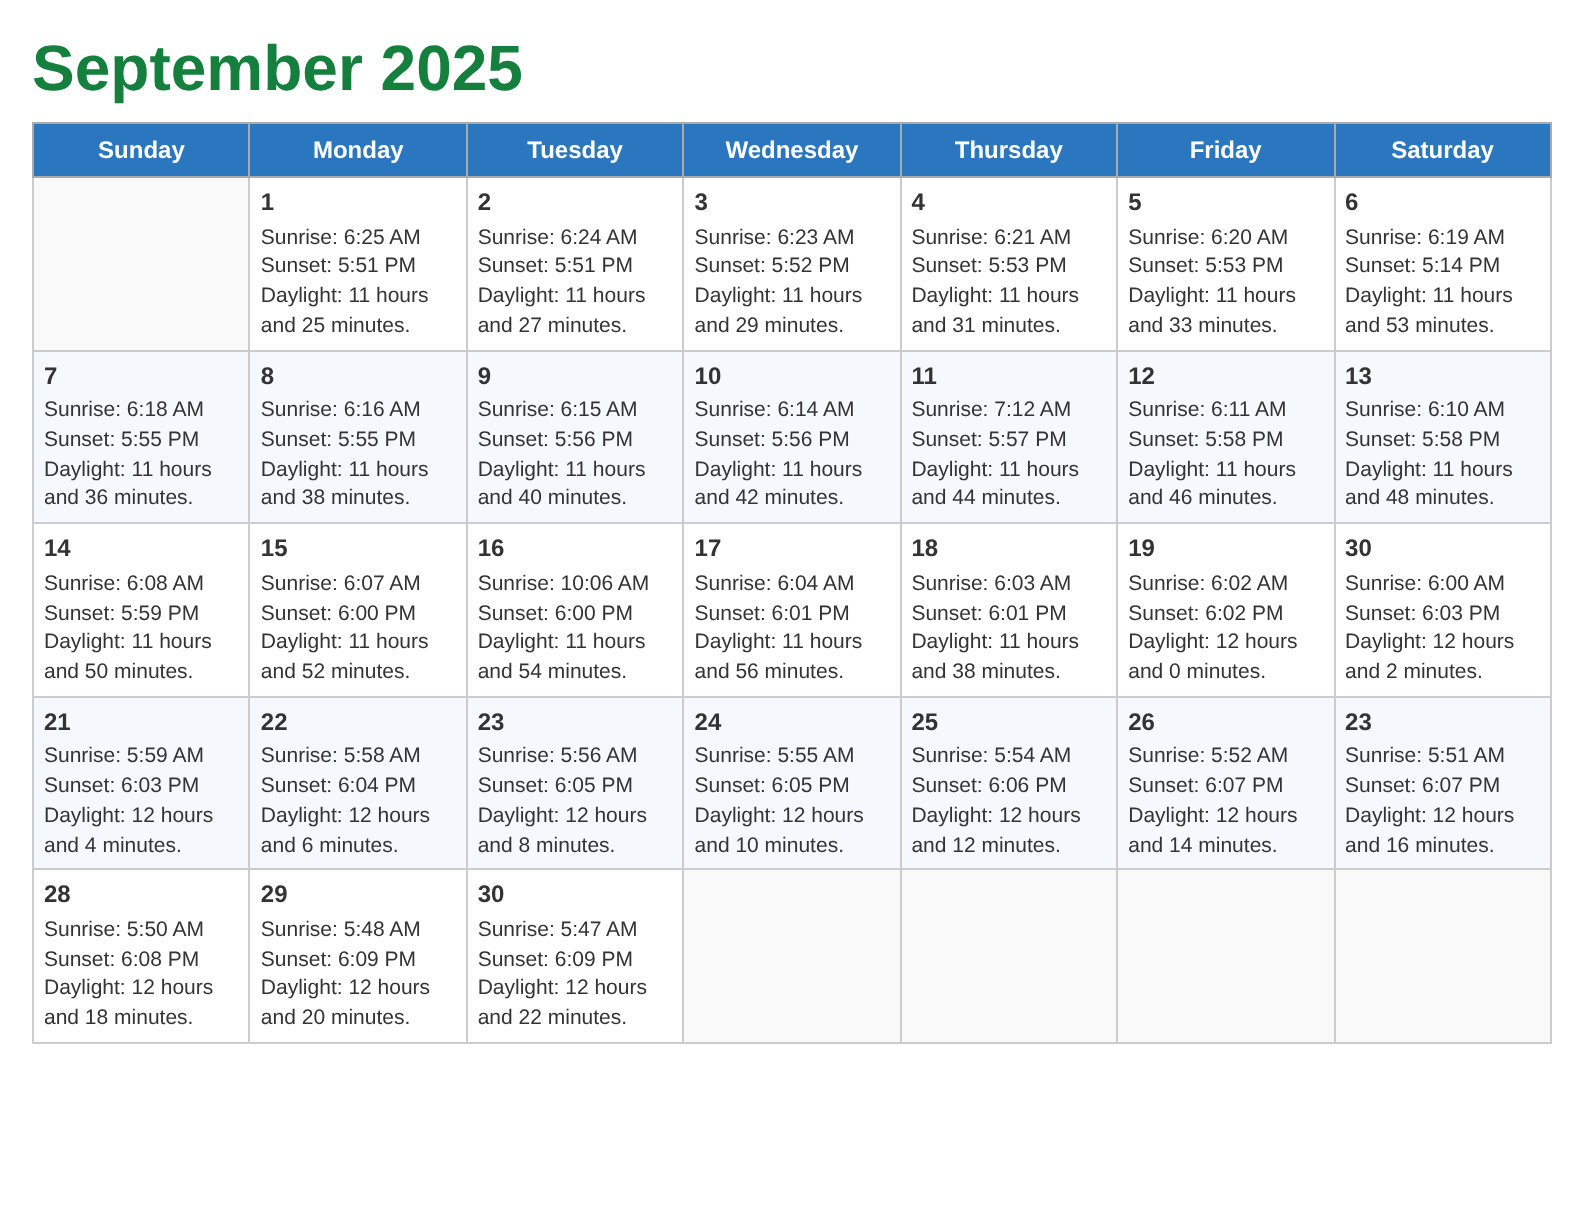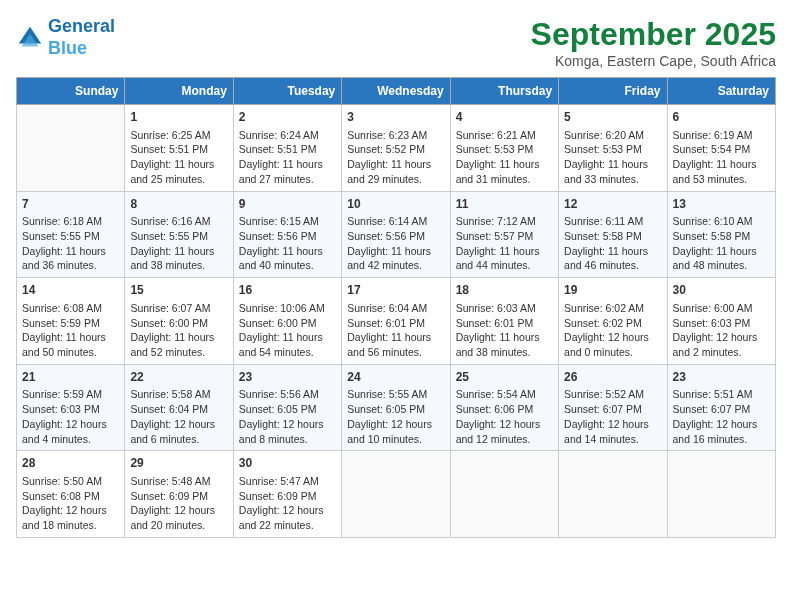--- a/index.html
+++ b/index.html
@@ -47,21 +47,21 @@
       color: #555;
     }
     table {
       width: 100%;
       border-collapse: collapse;
       font-size: 11px;
     }
     thead tr th {
       background-color: #2a76bf;
       color: #fff;
-      text-align: right;
+      text-align: center;
       padding: 6px 6px;
       font-size: 12px;
       font-weight: bold;
       border: 1px solid #aaa;
     }
     tbody tr td {
       border: 1px solid #ccc;
       vertical-align: top;
       padding: 4px 5px;
       height: 80px;
@@ -83,33 +83,22 @@
       margin-bottom: 2px;
     }
     .empty-cell {
       background-color: #f9f9f9 !important;
     }
   </style>
 </head>
 <body>
 
 <div class="header">
-  <div class="logo">
-    <svg class="logo-icon" viewBox="0 0 40 40" xmlns="http://www.w3.org/2000/svg">
-      <polygon points="20,4 36,28 4,28" fill="#1a6fad"></polygon>
-      <polygon points="20,14 32,32 8,32" fill="#4aa8e0" opacity="0.7"></polygon>
-    </svg>
-    <div class="logo-text">
-      <div><span>General</span></div>
-      <div><span style="color:#4aa8e0">Blue</span></div>
-    </div>
-  </div>
   <div class="title-block">
     <div class="month-title">September 2025</div>
-    <div class="location">Komga, Eastern Cape, South Africa</div>
   </div>
 </div>
 
 <table>
   <thead>
     <tr>
     <th>Sunday</th>
         <th>Monday</th>
         <th>Tuesday</th>
         <th>Wednesday</th>
@@ -152,21 +141,21 @@
         <td>
           <span class="day-number">5</span>
           <div>Sunrise: 6:20 AM</div>
           <div>Sunset: 5:53 PM</div>
           <div>Daylight: 11 hours</div>
           <div>and 33 minutes.</div>
         </td>
         <td>
           <span class="day-number">6</span>
           <div>Sunrise: 6:19 AM</div>
-          <div>Sunset: 5:54 PM</div>
+          <div>Sunset: 5:14 PM</div>
           <div>Daylight: 11 hours</div>
           <div>and 53 minutes.</div>
         </td>
       </tr>
       <tr>
         <td>
           <span class="day-number">7</span>
           <div>Sunrise: 6:18 AM</div>
           <div>Sunset: 5:55 PM</div>
           <div>Daylight: 11 hours</div>

